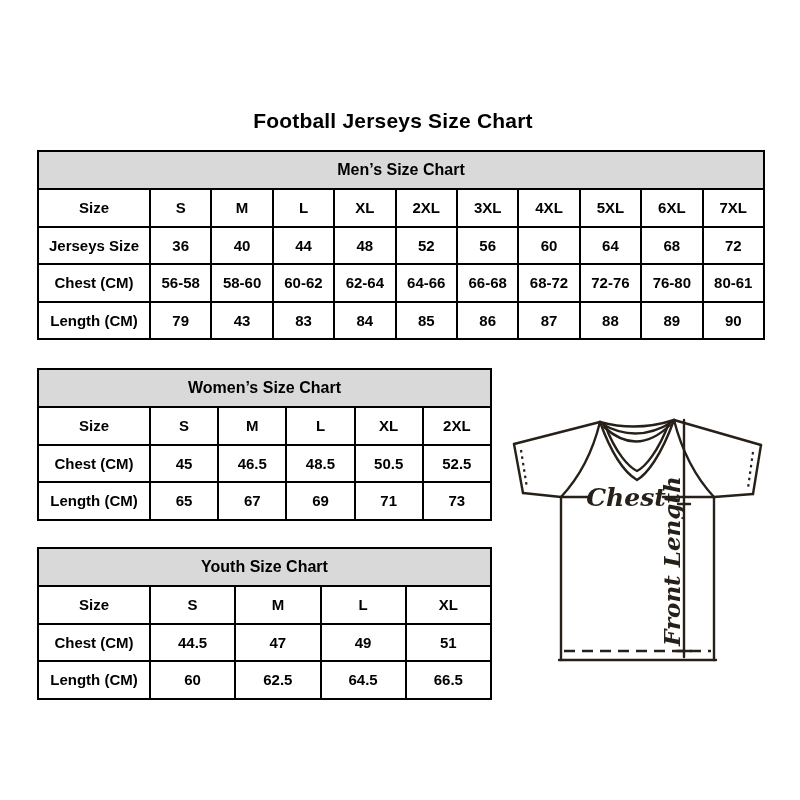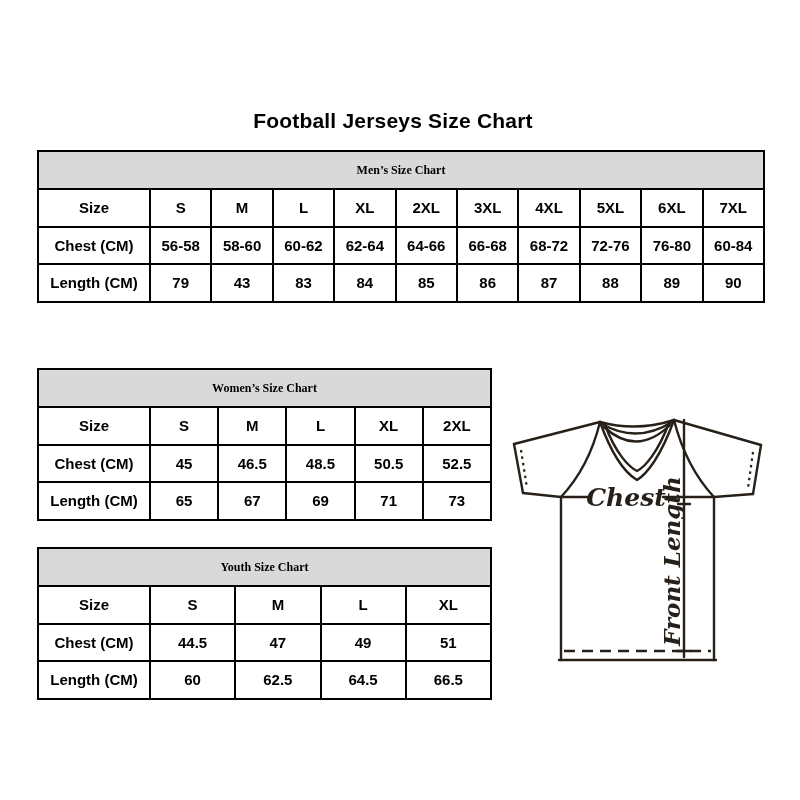--- a/index.html
+++ b/index.html
@@ -14,21 +14,21 @@
   }
 
   table.size-table {
     position:absolute; border-collapse:collapse; table-layout:fixed; background:#fff;
   }
   table.size-table th, table.size-table td {
     border:2px solid #000; text-align:center; vertical-align:middle;
     font-weight:bold; color:#000; padding:0;
   }
   table.size-table th {
-    background:#d9d9d9; font-size:12px; height:38px;font-family:Liberation Serif, serif;
+    background:#d9d9d9; font-size:16px; height:38px;
   }
   table.size-table td { font-size:15px; height:37.5px; }
   col.c-label { width:112px; }
 
   #men-table   { left:37px; top:150px; width:728px; }
   #women-table { left:37px; top:368px; width:455px; }
   #youth-table { left:37px; top:547px; width:455px; }
 
   .jersey { position:absolute; left:495px; top:398px; }
   .jersey path { fill:none; stroke:#262019; stroke-width:2.4; stroke-linecap:round; stroke-linejoin:round; }
@@ -64,31 +64,44 @@
           <td>L</td>
           <td>XL</td>
           <td>2XL</td>
           <td>3XL</td>
           <td>4XL</td>
           <td>5XL</td>
           <td>6XL</td>
           <td>7XL</td>
         </tr>
         <tr>
+          <td>Jerseys Size</td>
+          <td>36</td>
+          <td>40</td>
+          <td>44</td>
+          <td>48</td>
+          <td>52</td>
+          <td>56</td>
+          <td>60</td>
+          <td>64</td>
+          <td>68</td>
+          <td>72</td>
+        </tr>
+        <tr>
           <td>Chest (CM)</td>
           <td>56-58</td>
           <td>58-60</td>
           <td>60-62</td>
           <td>62-64</td>
           <td>64-66</td>
           <td>66-68</td>
           <td>68-72</td>
           <td>72-76</td>
           <td>76-80</td>
-          <td>60-84</td>
+          <td>80-61</td>
         </tr>
         <tr>
           <td>Length (CM)</td>
           <td>79</td>
           <td>43</td>
           <td>83</td>
           <td>84</td>
           <td>85</td>
           <td>86</td>
           <td>87</td>

